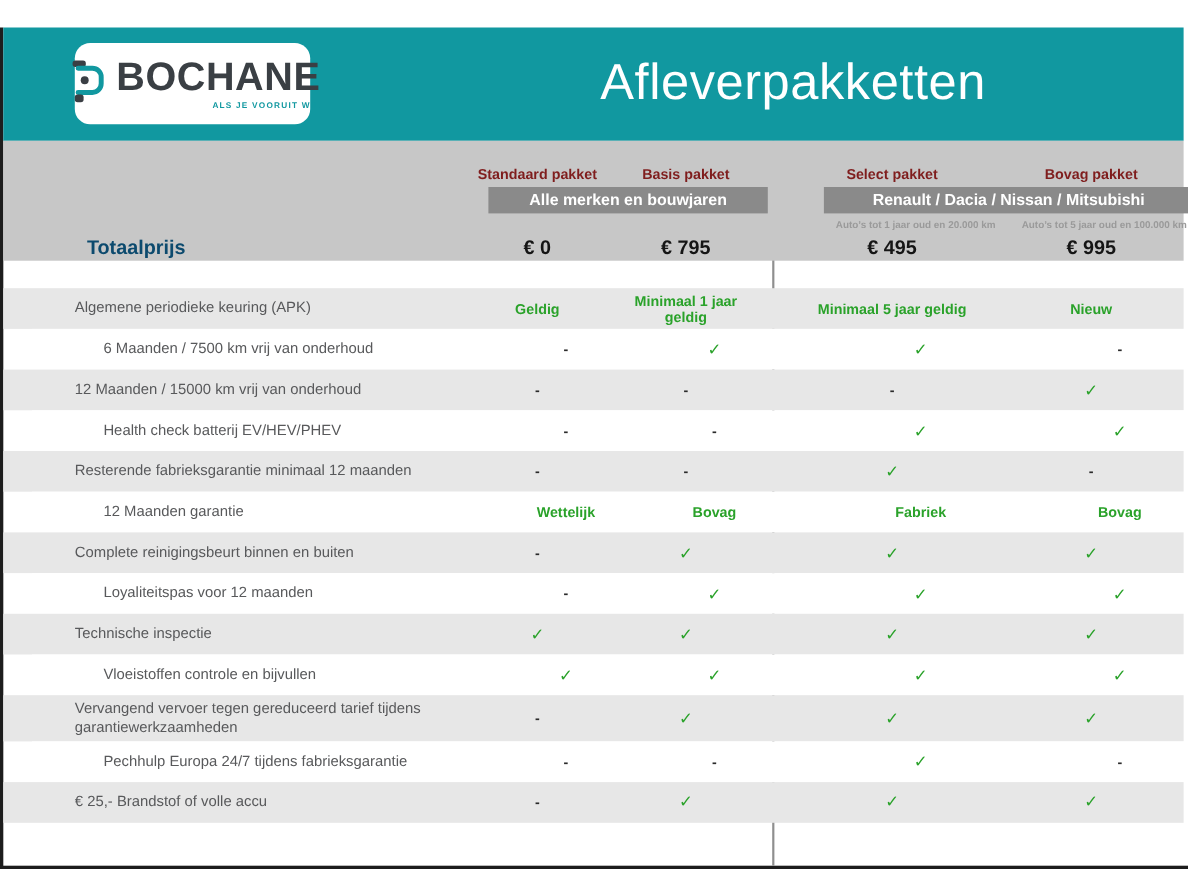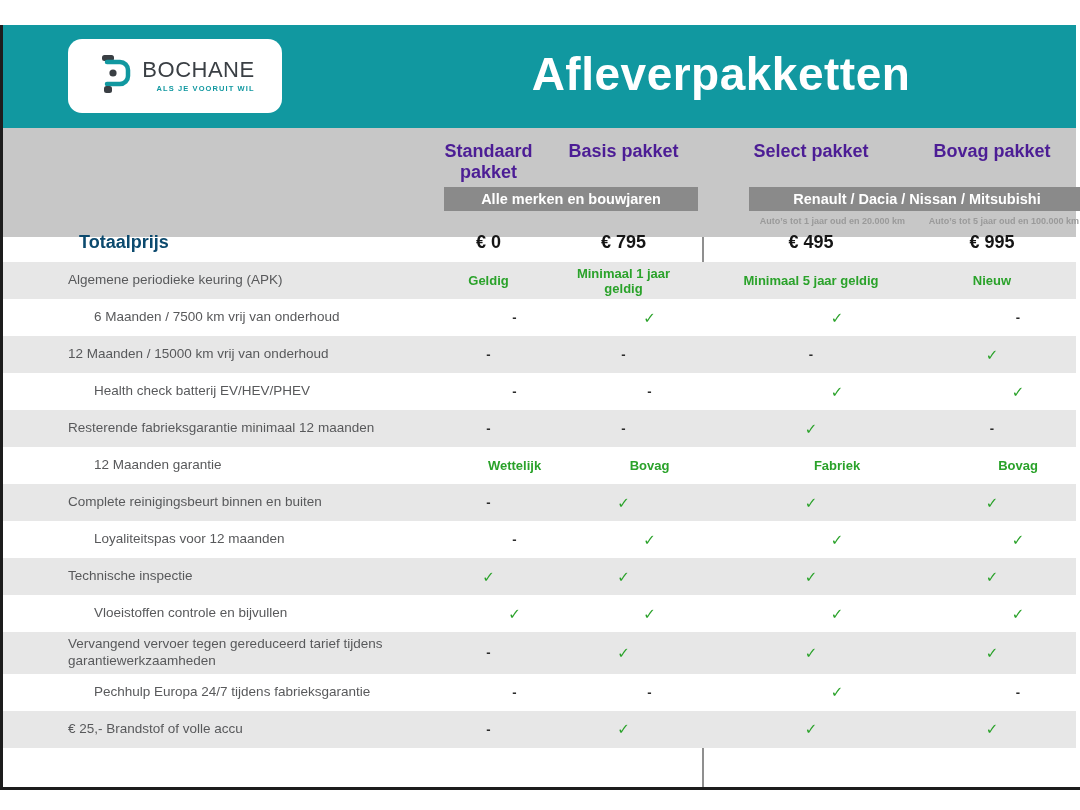--- a/index.html
+++ b/index.html
@@ -10,32 +10,32 @@
   
   .left-border   { position:absolute; left:0; top:25px; width:3px; height:765px; background:#1d1d1d; }
   .bottom-border { position:absolute; left:0; top:787px; width:1080px; height:3px; background:#1d1d1d; }
   .col-divider   { position:absolute; left:702px; top:128px; width:2px; height:659px; background:#8f8f8f; }
 
   
   .masthead { position:absolute; left:3px; top:25px; width:1073px; height:103px; background:#1198a0; }
   .logo-box { position:absolute; left:65px; top:14px; width:214px; height:74px; background:#ffffff; border-radius:14px;
               display:flex; align-items:center; justify-content:center; gap:7px; }
   .logo-text { display:flex; flex-direction:column; align-items:flex-end; }
-  .logo-name { font-size:22px; font-weight:normal; color:#3a3f44; letter-spacing:.5px; line-height:1; }
+  .logo-name { font-size:36px; font-weight:bold; color:#3a3f44; letter-spacing:.5px; line-height:1; }
   .logo-tagline { font-size:7.5px; font-weight:bold; color:#1198a0; letter-spacing:1.1px; margin-top:3px; }
   .page-title { position:absolute; left:360px; top:22px; width:716px; text-align:center;
-                font-size:46px; font-weight:bold; color:#ffffff; letter-spacing:.5px; }
+                font-size:46px; font-weight:normal; color:#ffffff; letter-spacing:.5px; }
 
   
   .grid { display:grid; grid-template-columns:418px 135px 135px 26px 188px 174px; width:1073px; }
 
   
   .pricing-head { position:absolute; left:3px; top:128px; width:1073px; height:109px; background:#c7c7c7; }
   .pkg-names { padding-top:13px; }
-  .pkg-name { text-align:center; font-size:18px; font-weight:bold; color:#4c1d95; }
+  .pkg-name { text-align:center; font-size:13px; font-weight:bold; color:#7f1d1d;margin-top:10px; }
   .banner-row { margin-top:4px; height:24px; align-items:stretch;padding-left:15px; }
   .banner { background:#8a8a8a; color:#ffffff; font-size:14.5px; font-weight:bold;
             display:flex; align-items:center; justify-content:center; }
   .banner-left  { grid-column:2 / span 2; margin:0 8px; }
   .banner-right { grid-column:5 / span 2; margin-left:17px; margin-right:9px; }
   .subtitle-row { margin-top:5px; height:13px; }
   .pkg-subtitle { text-align:right; font-size:9px; font-weight:bold; color:#9a9a9a; }
   .price-row { margin-top:3px; align-items:center; }
   .total-label { padding-left:65px; font-size:18px; font-weight:bold; color:#0c4a6e;margin-left:11px; }
   .price { text-align:center; font-size:18px; font-weight:bold; color:#151515; }

